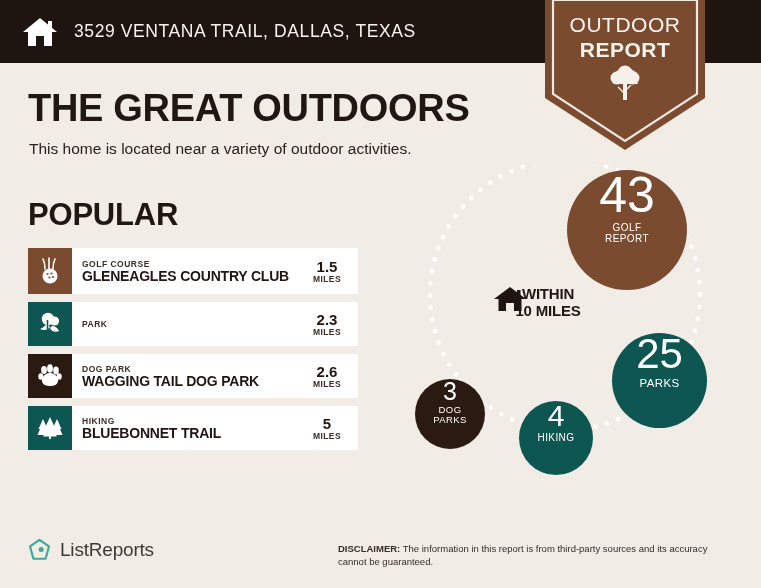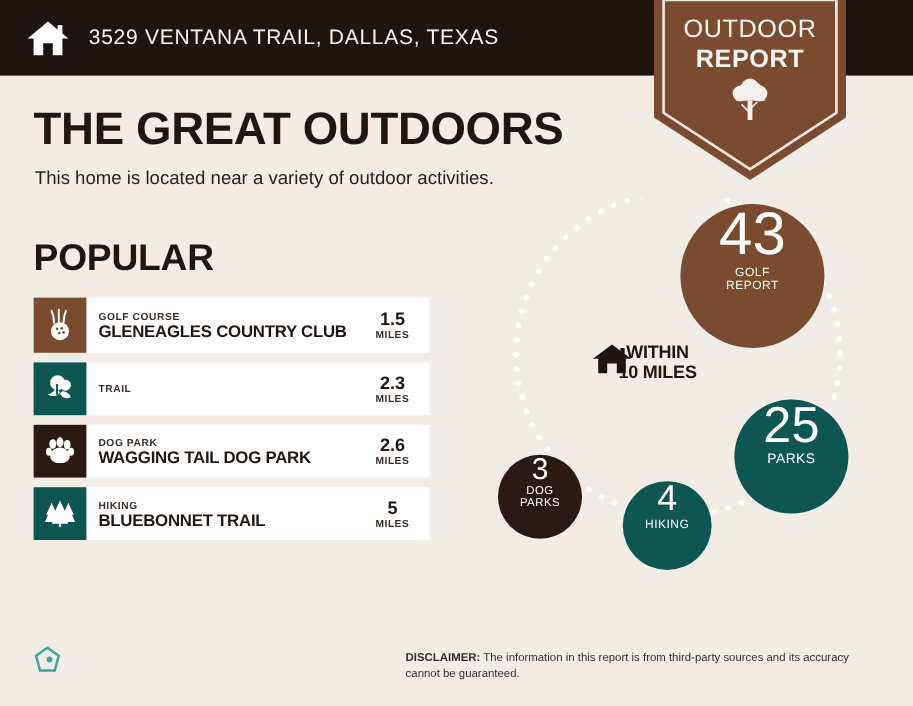--- a/index.html
+++ b/index.html
@@ -189,21 +189,21 @@
     <div class="tile" style="background:#0E5652">
       <svg width="28" height="26" viewBox="0 0 28 26">
         <circle cx="12" cy="8" r="6.2" fill="#FFFFFF"></circle>
         <circle cx="18.5" cy="10" r="4.6" fill="#FFFFFF"></circle>
         <path d="M11 12 C9 15 7 17 4 18 C8 20 12 19 14 16 Z" fill="#FFFFFF"></path>
         <path d="M16 15 C19 15 22 17 23 20 C19 22 15 20 14 17 Z" fill="#FFFFFF"></path>
         <path d="M11.5 9 L11.5 18" stroke="#0E5652" stroke-width="1.6" fill="none"></path>
       </svg>
     </div>
     <div class="rowmid">
-      <span class="cat">TRAIL</span>
+      <span class="cat">PARK</span>
     </div>
     <div class="rowright">
       <span class="dist">2.3</span>
       <span class="unit">MILES</span>
     </div>
   </div>
 
   <div class="row">
     <div class="tile" style="background:#2B1A12">
       <svg width="28" height="26" viewBox="0 0 28 26">
@@ -285,17 +285,18 @@
 
 </div>
 
 <div class="logo">
   <span>
     <svg width="23" height="24" viewBox="0 0 23 24">
       <path d="M11.5 1.8 L21 8.4 L17.6 20.8 L5.4 20.8 L2 8.4 Z" fill="none" stroke="#3DA89E" stroke-width="2.1" stroke-linejoin="round"></path>
       <circle cx="13.2" cy="11.6" r="2.5" fill="#3DA89E"></circle>
     </svg>
   </span>
+  <span class="logo-txt">ListReports</span>
 </div>
 
 <div class="disc">
   <b>DISCLAIMER:</b><span> The information in this report is from third-party sources and its accuracy cannot be guaranteed.</span>
 </div>
 
 </body></html>

